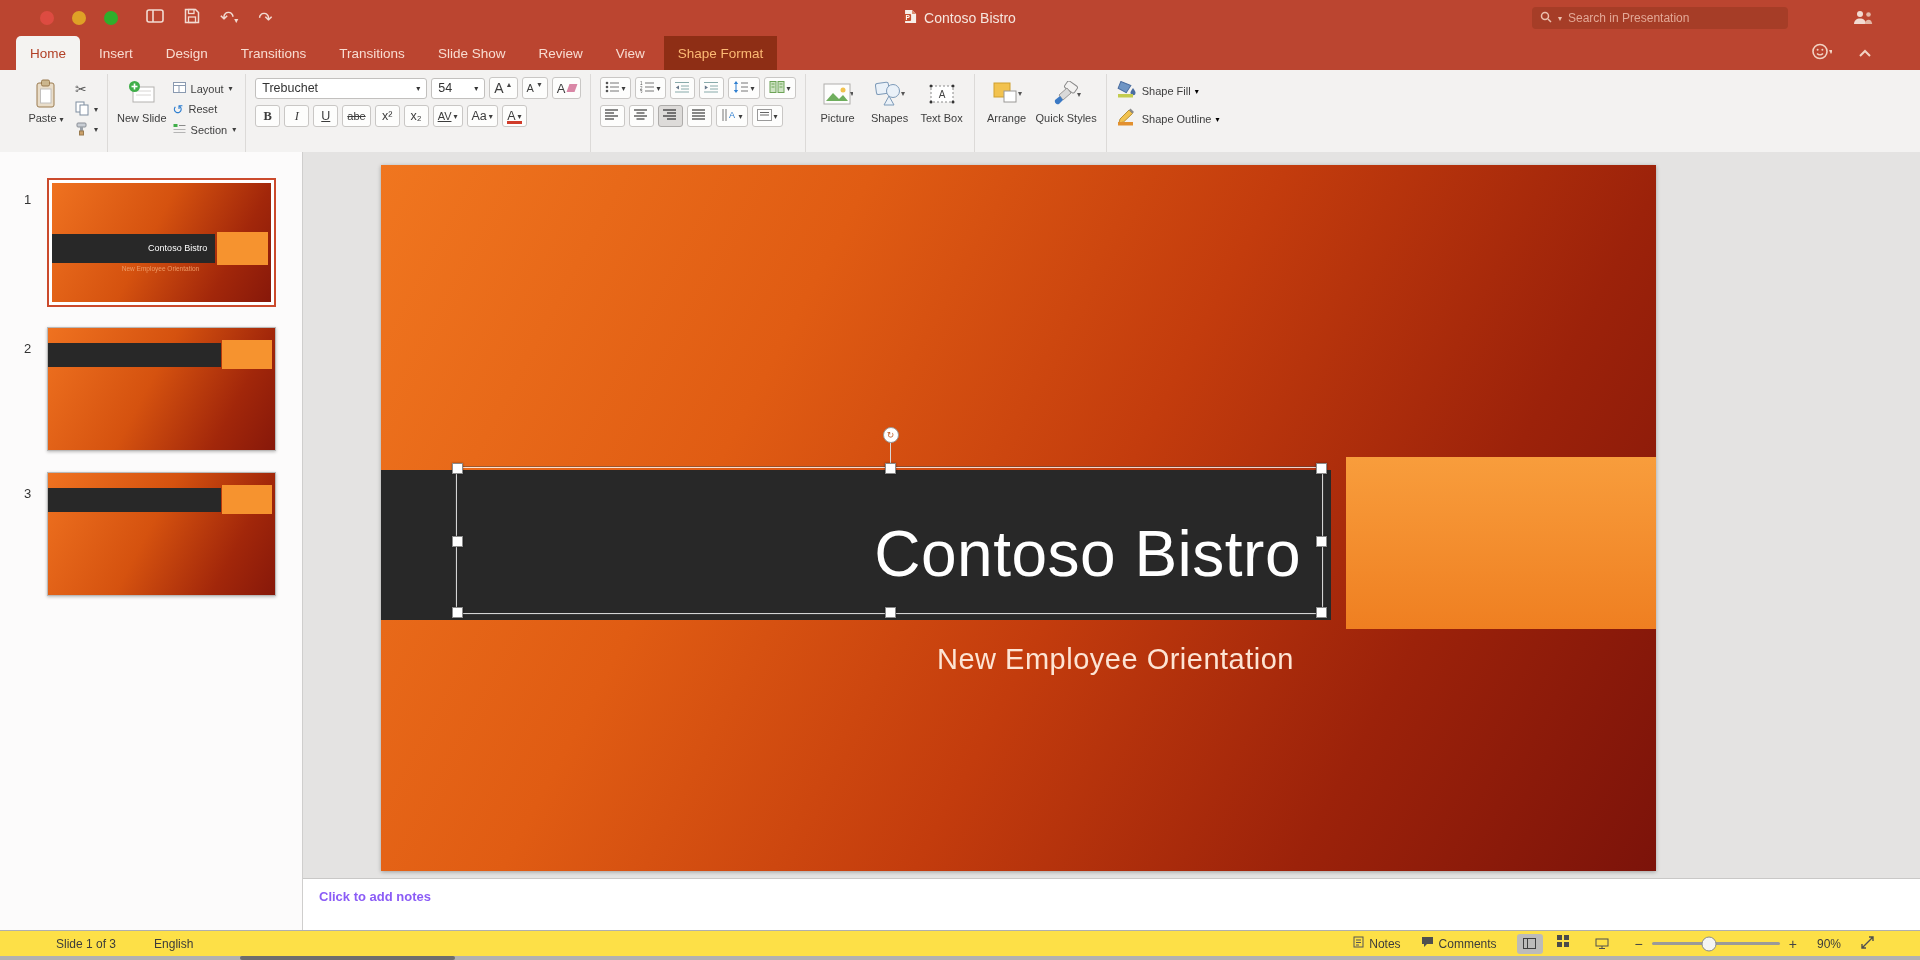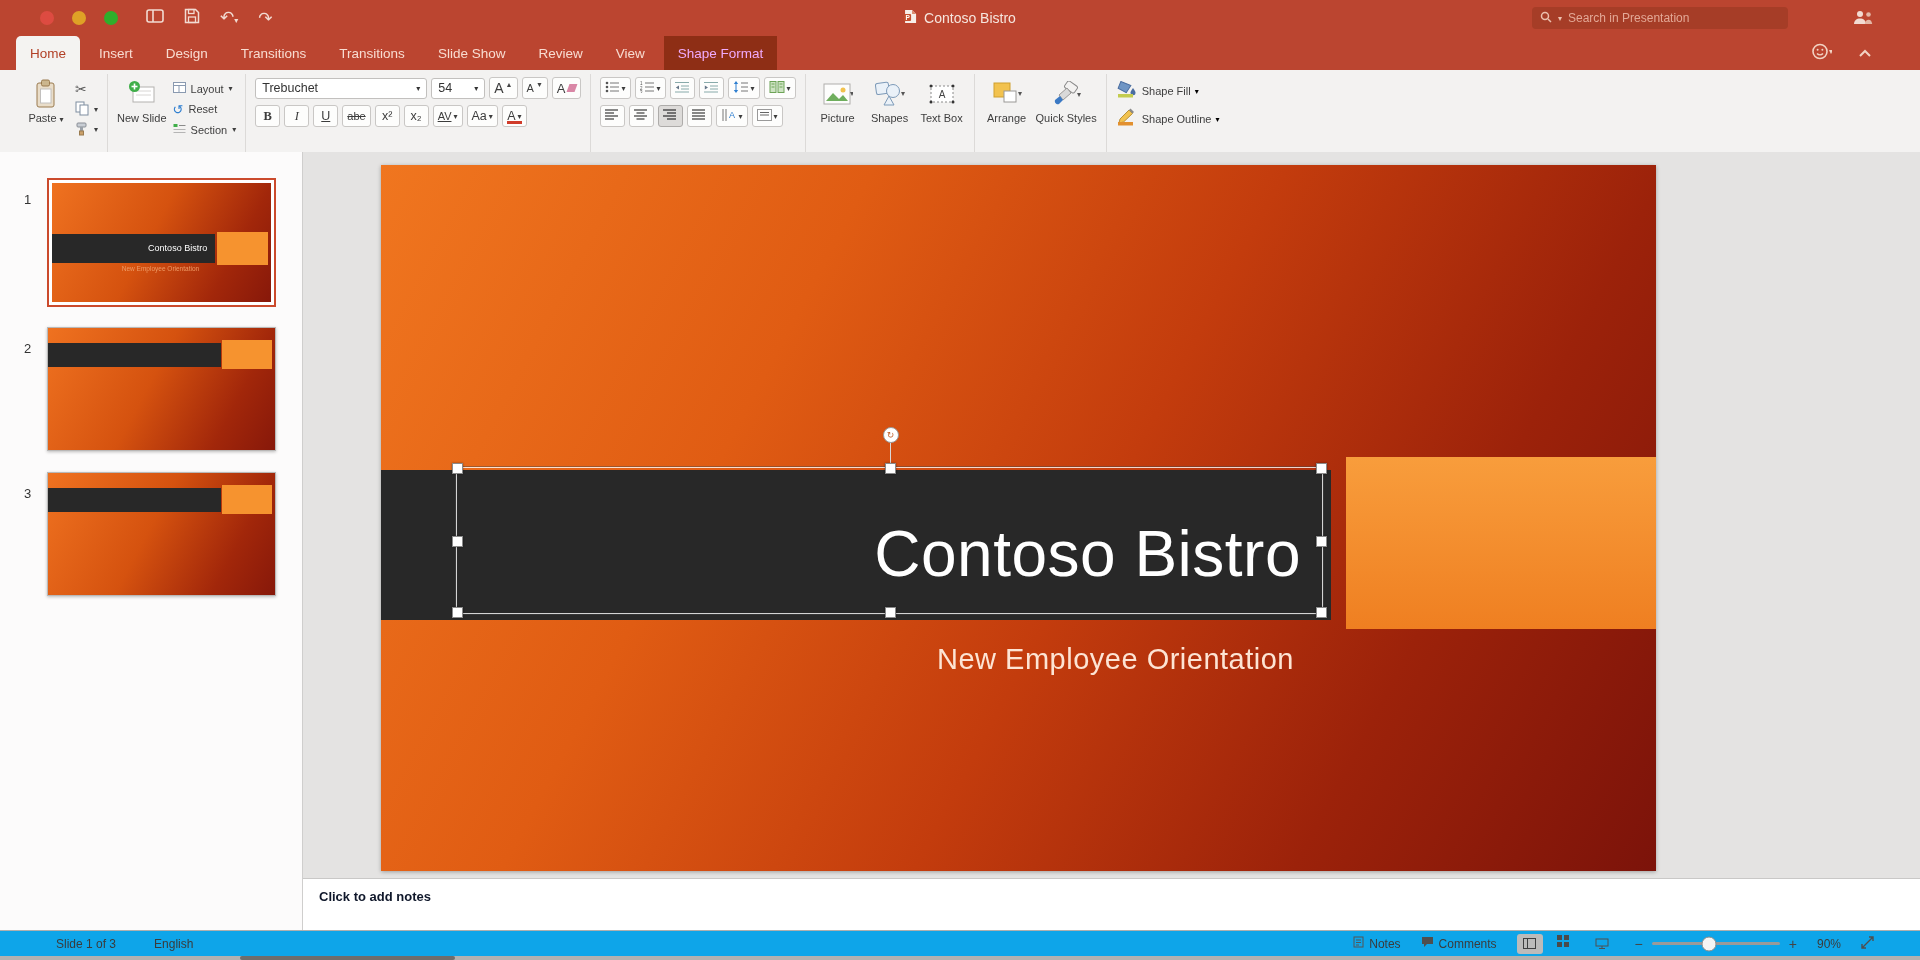--- a/index.html
+++ b/index.html
@@ -19,21 +19,21 @@
   .search{position:absolute;right:132px;top:7px;width:256px;height:22px;background:#a63d27;border-radius:4px;
           display:flex;align-items:center;gap:6px;padding:0 8px;box-sizing:border-box;}
   .search .ph{color:#e3a896;font-size:12px;}
   .people{position:absolute;right:46px;top:10px;}
   
   .tabrow{position:absolute;top:36px;left:0;right:0;height:34px;background:#bb4530;display:flex;align-items:stretch;
           padding-left:16px;}
   .tab{display:flex;align-items:center;padding:0 14px;margin-right:5px;color:#f8dcd1;font-size:13.5px;
        font-weight:400;white-space:nowrap;cursor:default;}
   .tab.active{background:#f4f3f1;color:#b24026;border-radius:5px 5px 0 0;}
-  .tab.contextual{background:#8e2e15;color:#f0abfc;}
+  .tab.contextual{background:#8e2e15;color:#fdba74;}
   .tabrow-right{position:absolute;right:48px;top:36px;height:34px;display:flex;align-items:center;gap:26px;color:#f4d4c5;}
   
   .ribbon{position:absolute;top:70px;left:0;right:0;height:81px;background:#f3f2f1;border-bottom:1px solid #c6c4c2;
           display:flex;align-items:stretch;padding:4px 8px 2px 14px;box-sizing:content-box;}
   .group{display:flex;align-items:flex-start;gap:6px;padding:2px 9px;position:relative;}
   .group + .group{border-left:1px solid #dcdad8;}
   .bigbtn{display:flex;flex-direction:column;align-items:center;gap:2px;font-size:11px;color:#3e3e3e;
           text-align:center;line-height:1.15;min-width:46px;padding-top:2px;}
   .bigbtn .ic{height:32px;display:flex;align-items:center;justify-content:center;}
   .stack{display:flex;flex-direction:column;justify-content:space-between;padding:4px 0;height:66px;box-sizing:border-box;}
@@ -81,23 +81,23 @@
   .sel{position:absolute;left:75px;top:302px;width:865px;height:145px;border:1px solid rgba(255,255,255,.8);
        box-shadow:0 0 0 1px rgba(70,70,70,.45);}
   .handle{position:absolute;width:9px;height:9px;background:#fff;border:1px solid #8a8a8a;box-shadow:0 0 2px rgba(0,0,0,.4);}
   .h-tl{left:-5px;top:-5px;} .h-tm{left:50%;margin-left:-5px;top:-5px;} .h-tr{right:-5px;top:-5px;}
   .h-ml{left:-5px;top:50%;margin-top:-5px;} .h-mr{right:-5px;top:50%;margin-top:-5px;}
   .h-bl{left:-5px;bottom:-5px;} .h-bm{left:50%;margin-left:-5px;bottom:-5px;} .h-br{right:-5px;bottom:-5px;}
   .rot-line{position:absolute;left:50%;top:-28px;width:1px;height:24px;background:#d8d8d8;}
   .rot{position:absolute;left:50%;top:-41px;width:14px;height:14px;margin-left:-7px;border-radius:50%;background:#fff;
        border:1px solid #999;display:flex;align-items:center;justify-content:center;font-size:9px;color:#c0622e;}
   .notes{height:52px;background:#ffffff;border-top:1px solid #c9c8c7;padding:10px 0 0 16px;box-sizing:border-box;
-         font-size:13px;font-weight:700;color:#0f172a;}
+         font-size:13px;font-weight:700;color:#8b5cf6;}
   
-  .statusbar{position:absolute;left:0;right:0;bottom:4px;height:26px;background:#0ea5e9;border-top:1px solid #b0afae;
+  .statusbar{position:absolute;left:0;right:0;bottom:4px;height:26px;background:#fde047;border-top:1px solid #b0afae;
              display:flex;align-items:center;font-size:12px;color:#3b3b3b;padding:0 46px 0 56px;box-sizing:border-box;}
   .sb-left{display:flex;gap:38px;}
   .sb-right{margin-left:auto;display:flex;align-items:center;gap:20px;padding-left:15px;}
   .sb-item{display:flex;align-items:center;gap:5px;}
   .viewbtn{width:26px;height:20px;display:flex;align-items:center;justify-content:center;border-radius:3px;}
   .viewbtn.pressed{background:#bcbbba;}
   .grid-ic{width:5px;height:5px;background:#4a4a4a;box-shadow:7px 0 #4a4a4a,0 7px #4a4a4a,7px 7px #4a4a4a;
            margin:-7px 7px 7px -7px;transform:translate(1px,1px);}
   .zoom-track{width:128px;height:3px;background:#9a9a99;border-radius:2px;position:relative;}
   .zoom-knob{position:absolute;left:45%;top:50%;transform:translate(-50%,-50%);width:13px;height:13px;border-radius:50%;

